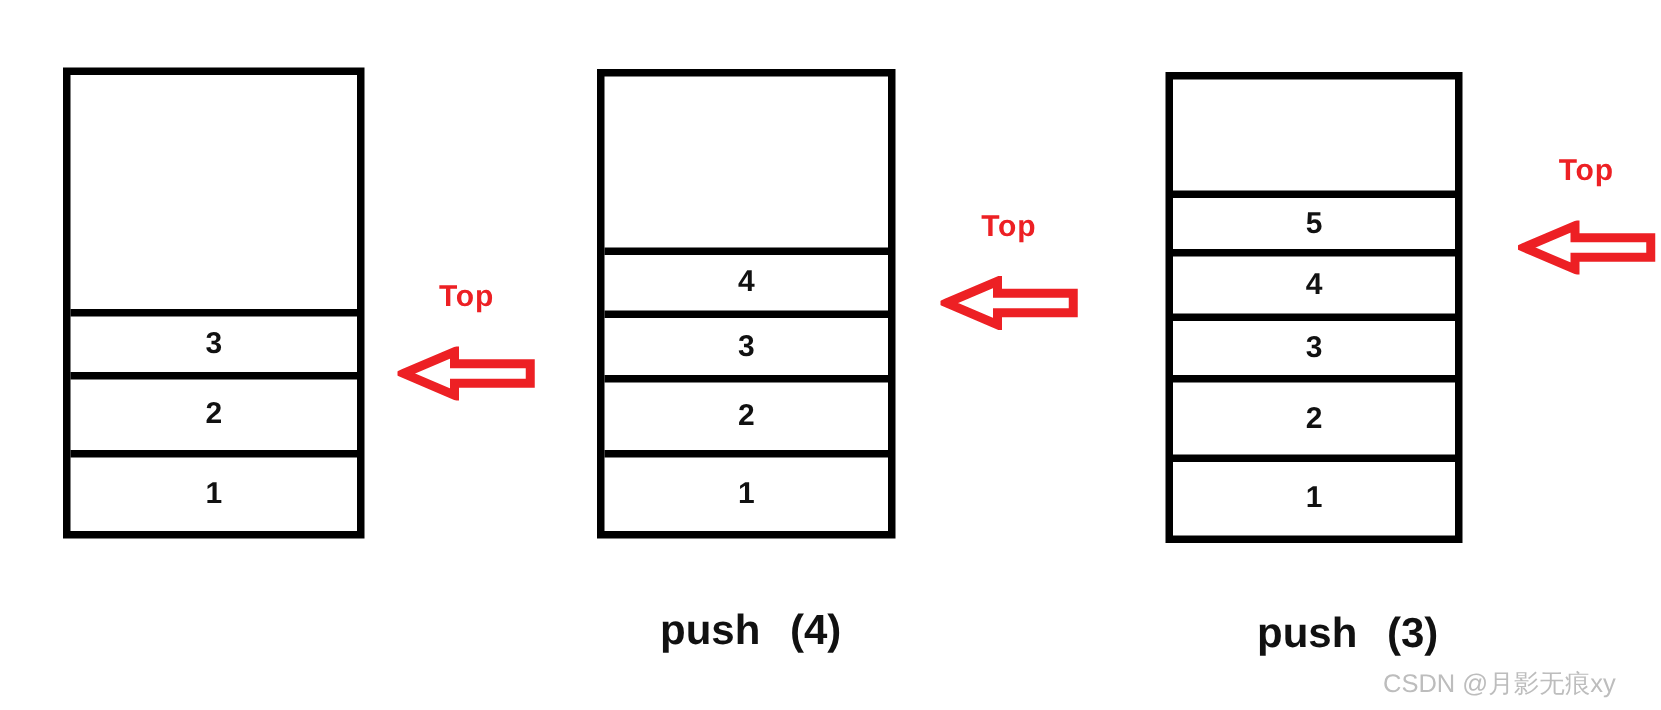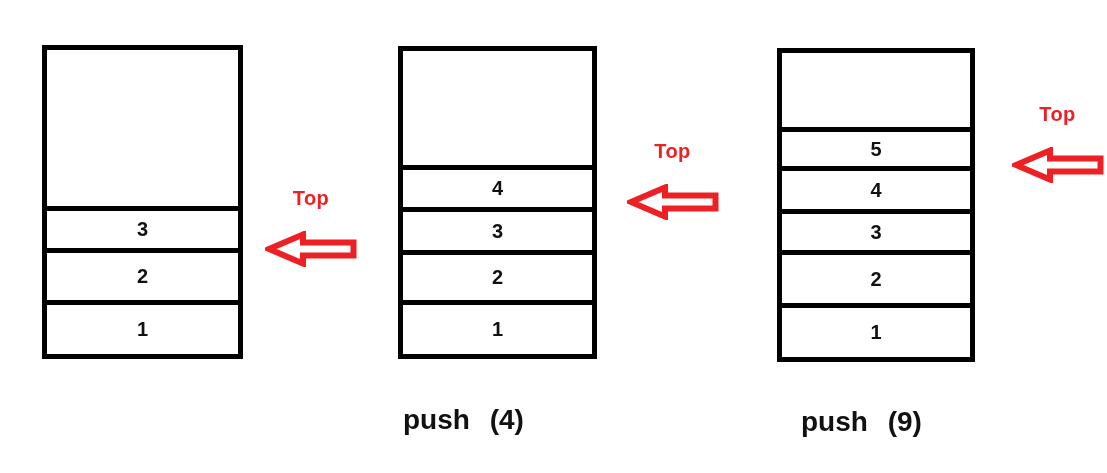--- a/index.html
+++ b/index.html
@@ -50,20 +50,21 @@
     margin-bottom:3px;
     letter-spacing:0.5px;
   }
   .caption{
     position:absolute;
     font-size:28px;
     font-weight:700;
     color:#111111;
     word-spacing:12px;
     white-space:nowrap;
+    margin-left:37px;
   }
   .watermark{
     position:absolute;
     left:922px;
     top:444px;
     font-size:17px;
     color:#bdbdbd;
     white-space:nowrap;
   }
 </style>
@@ -135,16 +136,17 @@
   </div>
 
   <div class="pointer" style="left:1010px;top:104px;width:95px;">
     <span class="top-label">Top</span>
     <svg width="92" height="36" viewBox="0 0 92 36">
       <path d="M 4 18 L 38 3.5 L 38 11.5 L 88.5 11.5 L 88.5 24.5 L 38 24.5 L 38 32.5 Z" fill="#ffffff" stroke="#ed2024" stroke-width="6" stroke-linejoin="miter"></path>
     </svg>
   </div>
 
   <div class="caption" style="left:403px;top:404px;">push (4)</div>
-  <div class="caption" style="left:801px;top:406px;">push (9)</div>
+  <div class="caption" style="left:801px;top:406px;">push (3)</div>
 
+  <div class="watermark">CSDN @月影无痕xy</div>
 
 </div>
 
 </body></html>

